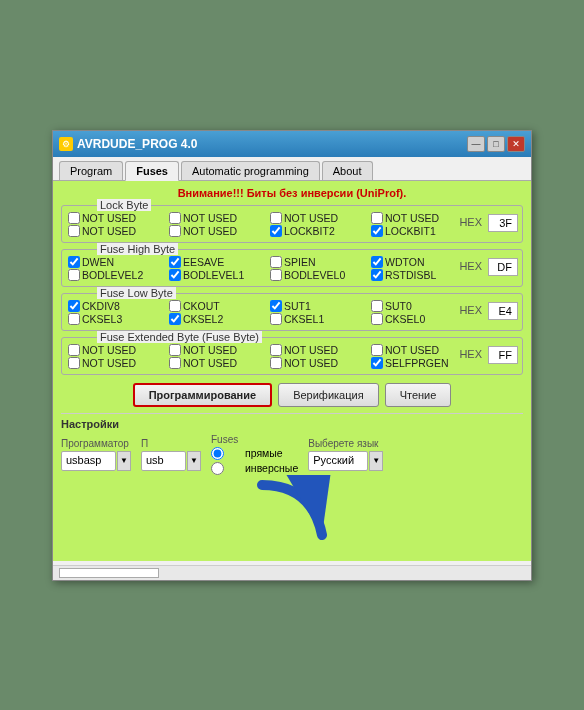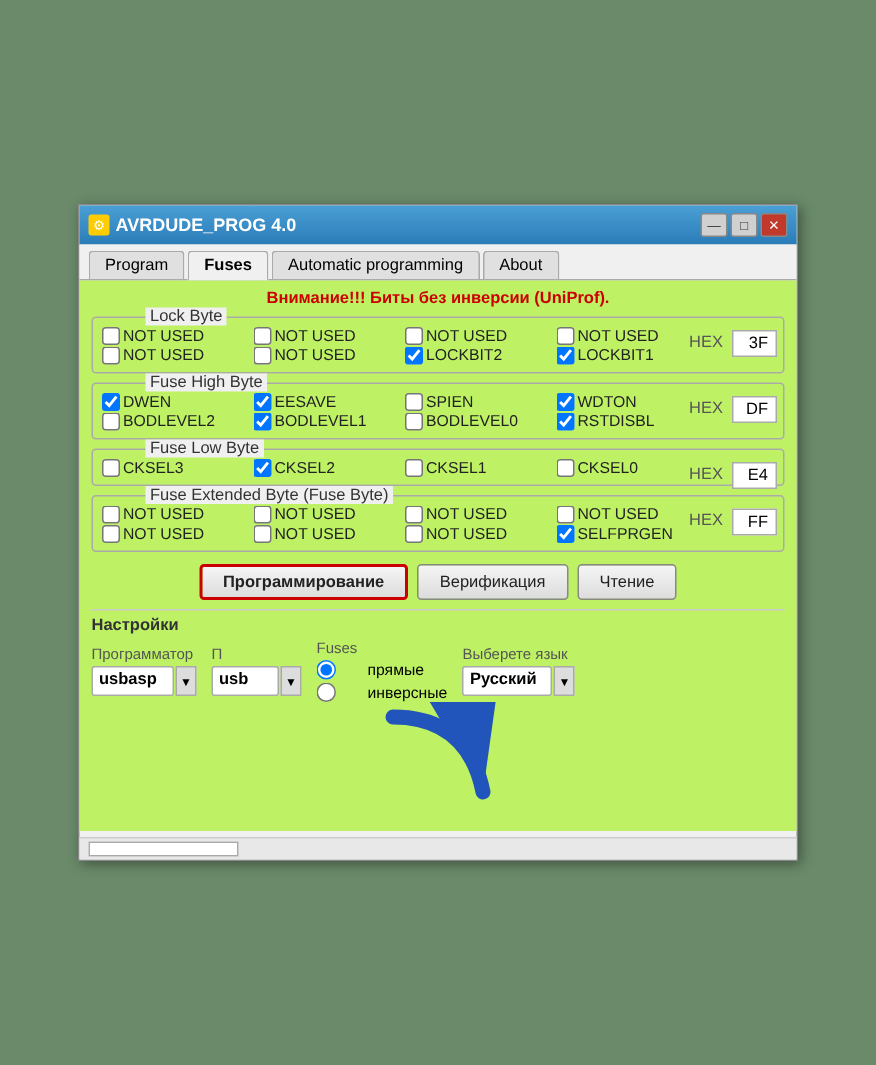--- a/index.html
+++ b/index.html
@@ -206,21 +206,20 @@
       align-items: center;
       gap: 1px;
     }
     .select-box {
       border: 1px solid #aaa;
       background: white;
       padding: 2px 4px;
       font-size: 11px;
       border-radius: 2px;
       height: 20px;
-      font-weight: bold;
     }
     .select-arrow {
       border: 1px solid #aaa;
       background: #ddd;
       width: 14px;
       height: 20px;
       display: flex;
       align-items: center;
       justify-content: center;
       font-size: 8px;
@@ -372,20 +371,38 @@
             </label>
         </div>
       </div>
     </div>
 
     <div class="group-box group-with-hex">
       <span class="group-label">Fuse Low Byte</span>
       <span class="hex-label">HEX</span>
       <div class="hex-box">E4</div>
       <div class="group-inner">
+        <div class="checkbox-row">
+          <label class="cb-item">
+              <input type="checkbox" checked="" style="">
+              <span class="cb-label">CKDIV8</span>
+            </label>
+          <label class="cb-item">
+              <input type="checkbox" style="">
+              <span class="cb-label">CKOUT</span>
+            </label>
+          <label class="cb-item">
+              <input type="checkbox" checked="" style="">
+              <span class="cb-label">SUT1</span>
+            </label>
+          <label class="cb-item">
+              <input type="checkbox" style="">
+              <span class="cb-label">SUT0</span>
+            </label>
+        </div>
         <div class="checkbox-row">
           <label class="cb-item">
               <input type="checkbox" style="">
               <span class="cb-label">CKSEL3</span>
             </label>
           <label class="cb-item">
               <input type="checkbox" checked="" style="">
               <span class="cb-label">CKSEL2</span>
             </label>
           <label class="cb-item">

